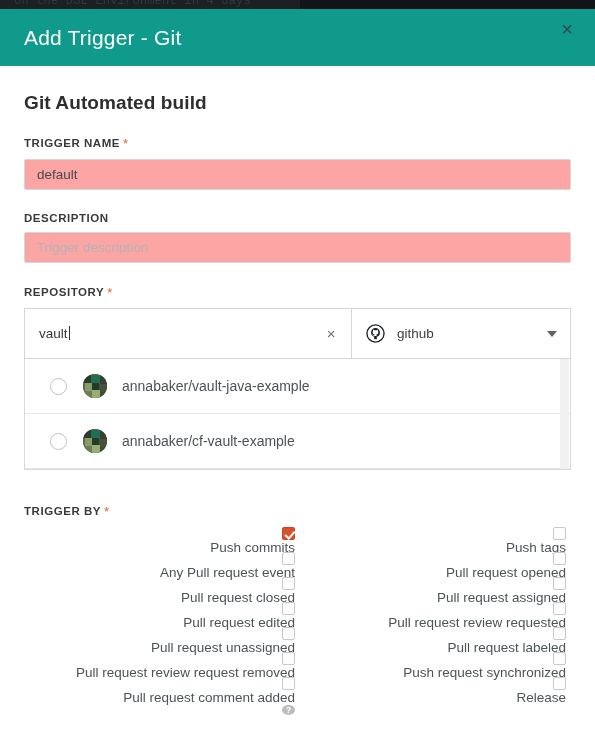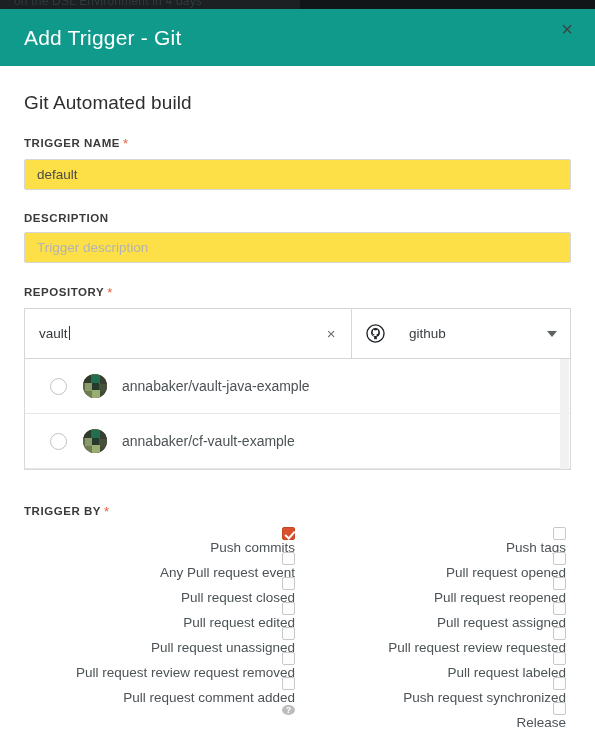--- a/index.html
+++ b/index.html
@@ -11,20 +11,21 @@
     background: #ffffff;
   }
 
   #page { position: relative; width: 595px; height: 740px; background: #fff; overflow: hidden; }
 
   
   .page-behind {
     position: absolute; top: 0; left: 0; width: 595px; height: 9px;
     background: #1c2022;
     overflow: hidden;
+    font-family: Liberation Mono, monospace;
   }
   .page-behind .behind-text {
     position: absolute;
     left: 14px; top: -6px;
     font-size: 12px;
     color: #2f3a3c;
     white-space: nowrap;
     letter-spacing: .2px;
   }
   .page-behind .behind-panel {
@@ -63,21 +64,21 @@
     background: none; border: none;
     font-family: "Liberation Sans", sans-serif;
   }
 
   .modal-body { padding: 0 24px; }
 
   .section-title {
     margin: 0;
     padding-top: 26px;
     font-size: 19px;
-    font-weight: 400;
+    font-weight: 700;
     color: #2e2e2e;
     letter-spacing: .1px;
   }
 
   .field { margin-top: 22px; }
   .field-label {
     font-size: 11.5px;
     font-weight: bold;
     letter-spacing: .55px;
     color: #3a3a3a;
@@ -89,21 +90,21 @@
 
   .text-input {
     width: 100%;
     height: 31px;
     border: 1px solid #d6d6d6;
     border-radius: 2px;
     padding: 0 12px;
     font-size: 13.5px;
     color: #4a4a4a;
     font-family: "Liberation Sans", sans-serif;
-    background: #fde047;
+    background: #fca5a5;
     outline: none;
   }
   .text-input::placeholder { color: #b3b3b3; }
 
   
   .repo-row { display: flex; width: 100%; }
   .repo-search {
     position: relative;
     flex: 0 0 327px;
     height: 51px;
@@ -137,21 +138,21 @@
   .repo-provider {
     flex: 1;
     height: 51px;
     border: 1px solid #d6d6d6;
     display: flex; align-items: center;
     position: relative;
     background: #fff;
     cursor: pointer;
   }
   .gh-icon { margin-left: 14px; width: 19px; height: 19px; flex: 0 0 19px; }
-  .provider-label { margin-left: 24px; font-size: 13.5px; color: #3a3e41; }
+  .provider-label { margin-left: 12px; font-size: 13.5px; color: #3a3e41; }
   .provider-arrow {
     position: absolute; right: 13px; top: 50%; transform: translateY(-50%);
     width: 0; height: 0;
     border-left: 5px solid transparent;
     border-right: 5px solid transparent;
     border-top: 6px solid #5c6164;
   }
 
   
   .repo-results {
@@ -394,24 +395,20 @@
             <div class="cb-row">
               <span class="cb"></span>
               <span class="cb-label">Push tags</span>
             </div>
             <div class="cb-row">
               <span class="cb"></span>
               <span class="cb-label">Pull request opened</span>
             </div>
             <div class="cb-row">
               <span class="cb"></span>
-              <span class="cb-label">Pull request reopened</span>
-            </div>
-            <div class="cb-row">
-              <span class="cb"></span>
               <span class="cb-label">Pull request assigned</span>
             </div>
             <div class="cb-row">
               <span class="cb"></span>
               <span class="cb-label">Pull request review requested</span>
             </div>
             <div class="cb-row">
               <span class="cb"></span>
               <span class="cb-label">Pull request labeled</span>
             </div>

